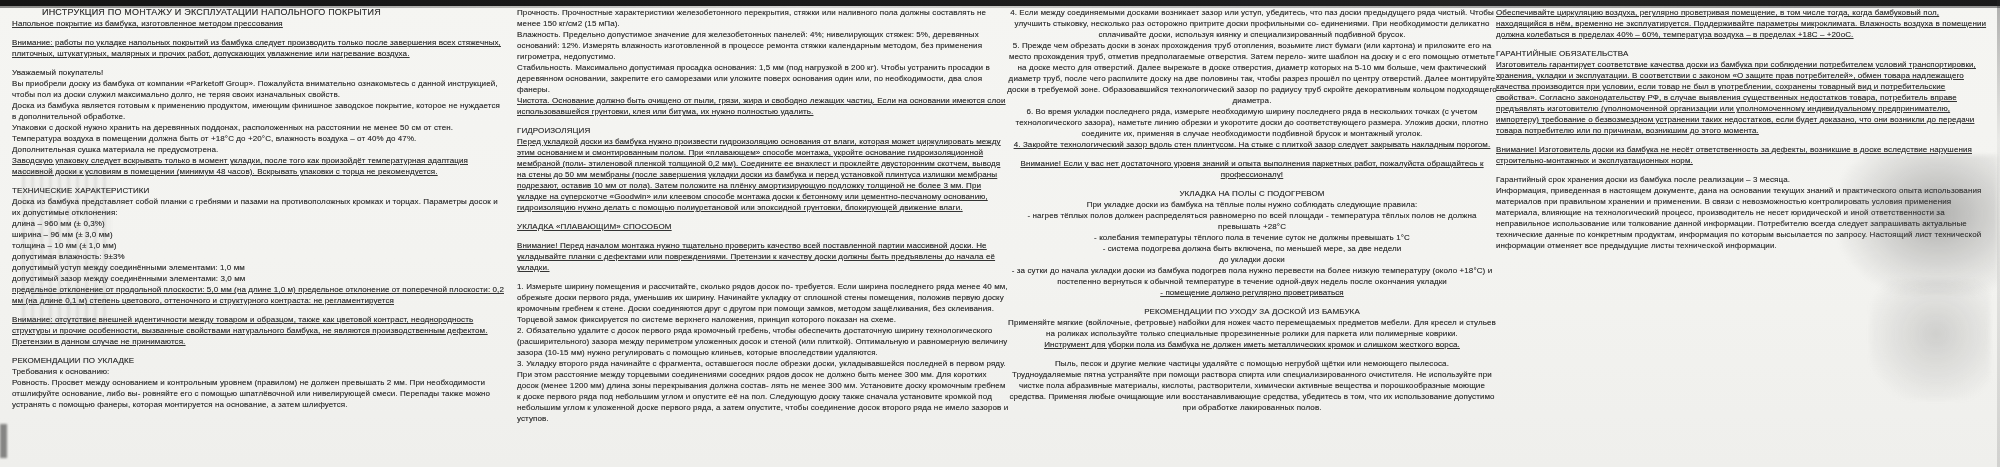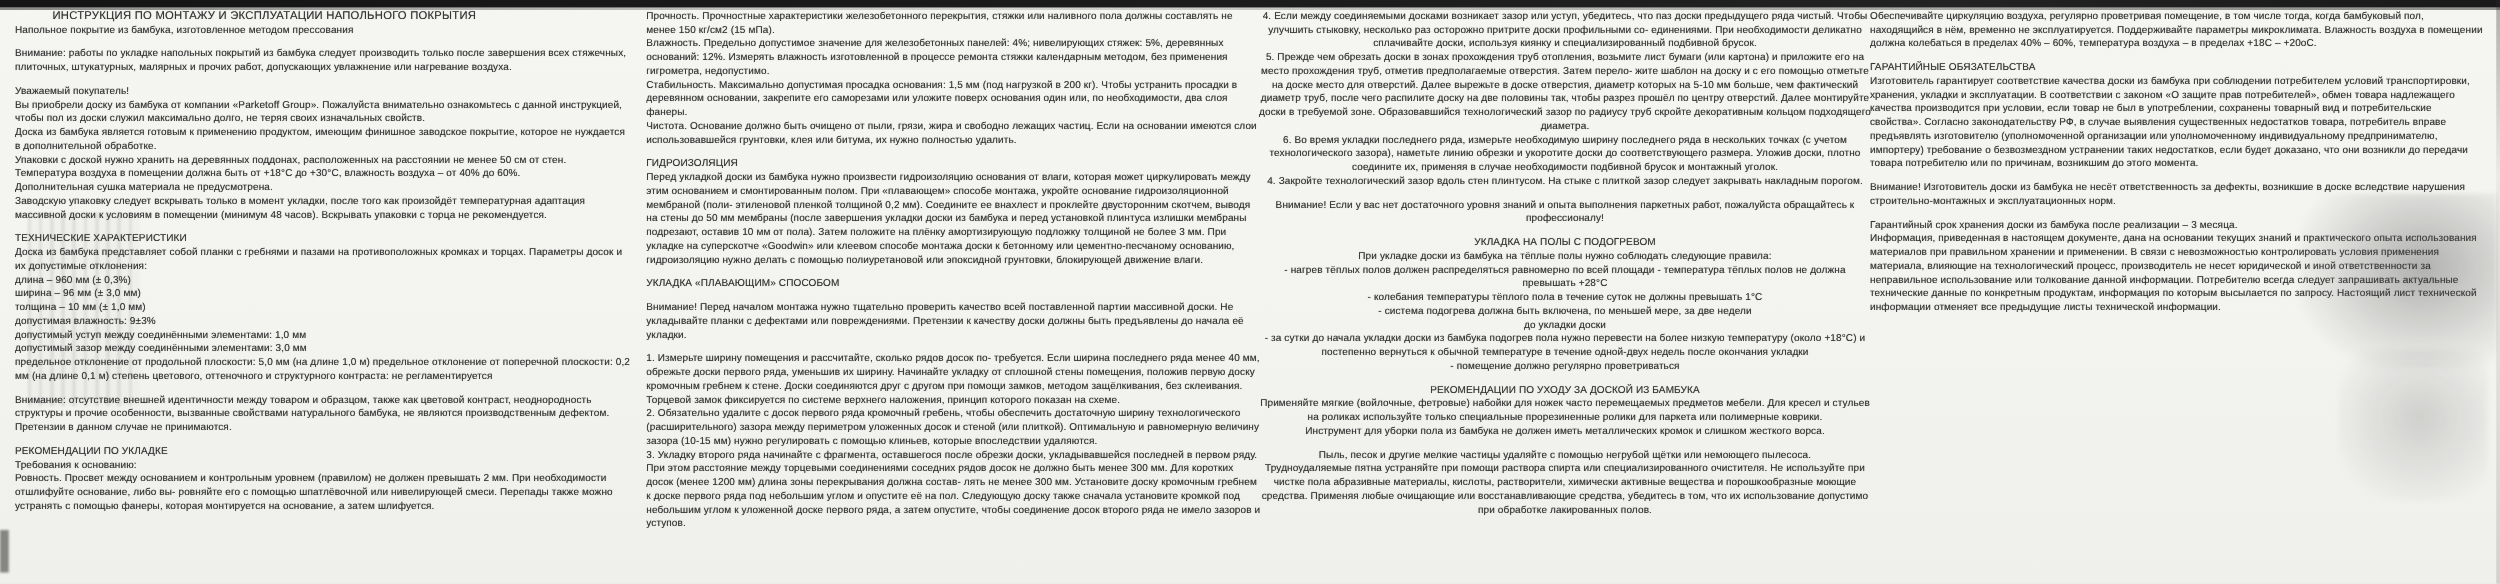--- a/index.html
+++ b/index.html
@@ -19,21 +19,21 @@
     font-size: 8px; line-height: 11px;
     color: #343434;
     text-shadow: 0 0 0.6px rgba(45,45,45,0.55);
     letter-spacing: 0.1px;
   }
   .c0 { left: 12px; }
   .c1 { left: 517px; }
   .c2 { left: 1006px; text-align: center; }
   .c3 { left: 1496px; }
   .block { margin: 0; white-space: normal; }
-  .block.p { margin-bottom: 8px; }
+  .block.p { margin-bottom: 8px; text-decoration: underline; }
   .block.h { margin-bottom: 0; }
   .block.title { font-size: 9px; letter-spacing: 0.2px; padding-left: 30px; }
   
   .scan-top-edge {
     position: absolute; top: 0; left: 0; width: 2000px; height: 6px;
     background: linear-gradient(90deg, #151515 0%, #1d1d1d 55%, #232323 78%, #1a1a1a 100%);
   }
   .scan-top-edge::after {
     content: ""; position: absolute; top: 6px; left: 0; width: 100%; height: 2px;
     background: linear-gradient(90deg, rgba(30,30,30,0.5), rgba(30,30,30,0.15) 40%, rgba(30,30,30,0.45) 90%);
@@ -68,21 +68,21 @@
 <body>
 
 <div class="page">
   <div class="column c0">
       <div class="block title">ИНСТРУКЦИЯ ПО МОНТАЖУ И ЭКСПЛУАТАЦИИ НАПОЛЬНОГО ПОКРЫТИЯ</div>
       <div class="block p">Напольное покрытие из бамбука, изготовленное методом прессования</div>
       <div class="block p">Внимание: работы по укладке напольных покрытий из бамбука следует производить только после завершения всех стяжечных, плиточных, штукатурных, малярных и прочих работ, допускающих увлажнение или нагревание воздуха.</div>
       <div class="block h">Уважаемый покупатель!</div>
       <div class="block h">Вы приобрели доску из бамбука от компании «Parketoff Group». Пожалуйста внимательно ознакомьтесь с данной инструкцией, чтобы пол из доски служил максимально долго, не теряя своих изначальных свойств.</div>
       <div class="block h">Доска из бамбука является готовым к применению продуктом, имеющим финишное заводское покрытие, которое не нуждается в дополнительной обработке.</div>
-      <div class="block h">Упаковки с доской нужно хранить на деревянных поддонах, расположенных на расстоянии не менее 50 см от стен. Температура воздуха в помещении должна быть от +18°C до +30°C, влажность воздуха – от 40% до 60%.</div>
+      <div class="block h">Упаковки с доской нужно хранить на деревянных поддонах, расположенных на расстоянии не менее 50 см от стен. Температура воздуха в помещении должна быть от +18°C до +20°C, влажность воздуха – от 40% до 47%.</div>
       <div class="block h">Дополнительная сушка материала не предусмотрена.</div>
       <div class="block p">Заводскую упаковку следует вскрывать только в момент укладки, после того как произойдёт температурная адаптация массивной доски к условиям в помещении (минимум 48 часов). Вскрывать упаковки с торца не рекомендуется.</div>
       <div class="block h">ТЕХНИЧЕСКИЕ ХАРАКТЕРИСТИКИ</div>
       <div class="block h">Доска из бамбука представляет собой планки с гребнями и пазами на противоположных кромках и торцах. Параметры досок и их допустимые отклонения:</div>
       <div class="block h">длина – 960 мм (± 0,3%)</div>
       <div class="block h">ширина – 96 мм (± 3,0 мм)</div>
       <div class="block h">толщина – 10 мм (± 1,0 мм)</div>
       <div class="block h">допустимая влажность: 9±3%</div>
       <div class="block h">допустимый уступ между соединёнными элементами: 1,0 мм</div>
       <div class="block h">допустимый зазор между соединёнными элементами: 3,0 мм</div>

